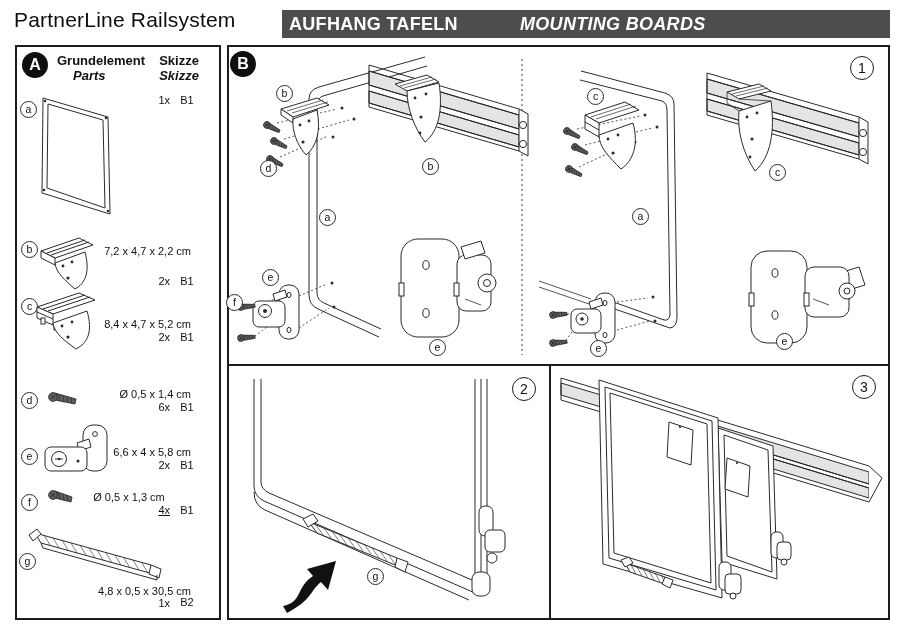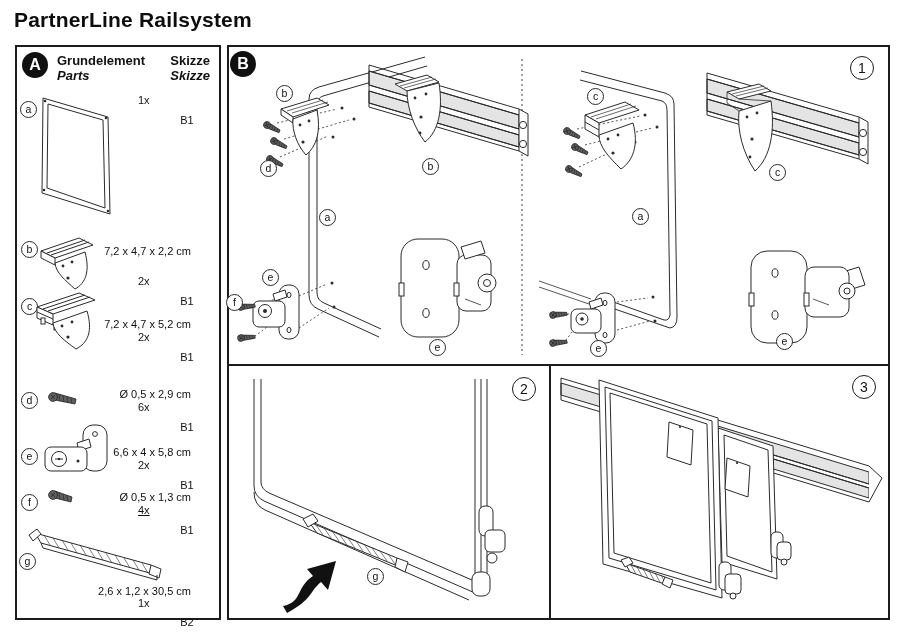--- a/index.html
+++ b/index.html
@@ -3,21 +3,21 @@
 <meta charset="utf-8">
 <style>
   * { margin:0; padding:0; box-sizing:border-box; }
   html,body { background:#fff; }
   .page {
     position:relative; width:900px; height:636px; background:#fff;
     font-family:"Liberation Sans", sans-serif; color:#111; overflow:hidden;
   }
   
   .product-title {
-    position:absolute; left:14px; top:8px; font-size:21px; font-weight:bold;
+    position:absolute; left:14px; top:8px; font-size:21px; font-weight:normal;
     letter-spacing:0.2px; color:#0d0d0d; white-space:nowrap;
   }
   .banner {
     position:absolute; left:282px; top:10px; width:608px; height:28px;
     background:#4d4d4d; color:#fff; display:flex; align-items:center;
   }
   .banner .de { position:absolute; left:7px; font-size:18px; font-weight:bold; letter-spacing:0.3px; white-space:nowrap; }
   .banner .en { position:absolute; left:238px; font-size:18px; font-weight:bold; font-style:italic; letter-spacing:0.3px; white-space:nowrap; }
   
   .box { position:absolute; border:2px solid #1c1c1c; background:#fff; }
@@ -36,38 +36,42 @@
     background:#fff; color:#111; font-size:14px; display:flex; align-items:center; justify-content:center;
   }
   .callout {
     position:absolute; width:17px; height:17px; border-radius:50%; border:1.1px solid #2a2a2a;
     background:#fff; font-size:10.5px; color:#111; display:flex; align-items:center; justify-content:center;
     line-height:1;
   }
   
   .hd { position:absolute; font-size:13px; font-weight:bold; white-space:nowrap; }
   .hd.it { font-style:italic; }
-  .hd.r { width:62px; text-align:right; }
+  .hd.r { width:62px; text-align:center; }
   .dims { position:absolute; left:50px; width:124px; text-align:right; font-size:11px; white-space:nowrap; }
-  .qty  { position:absolute; left:121px; width:32px; text-align:left; font-size:11px; }
-  .ref  { position:absolute; left:157px; width:26px; text-align:center; font-size:11px;margin-top:20px; }
+  .qty  { position:absolute; left:121px; width:32px; text-align:right; font-size:11px; }
+  .ref  { position:absolute; left:157px; width:26px; text-align:center; font-size:11px; }
   .part-ill { position:absolute; }
   svg { display:block; }
 </style>
 </head>
 <body>
 
 <div class="page">
 
   <div class="product-title">PartnerLine Railsystem</div>
+  <div class="banner">
+    <span class="de">AUFHANG TAFELN</span>
+    <span class="en">MOUNTING BOARDS</span>
+  </div>
 
   <div class="box" id="box-a">
     <div class="badge-dark" style="left:5px; top:5px;">A</div>
     <div class="hd" style="left:40px; top:6px;">Grundelement</div>
-    <div class="hd it" style="left:40px; top:21px;">Parts</div>
+    <div class="hd it" style="left:56px; top:21px;">Parts</div>
     <div class="hd r" style="left:131px; top:6px;">Skizze</div>
     <div class="hd r it" style="left:131px; top:21px;">Skizze</div>
 
     <div class="callout" style="left:3px; top:54px;">a</div>
     <svg class="part-ill" style="left:20px; top:46px;" width="100" height="128" viewBox="0 0 100 128">
       <g stroke="#2b2b2b" stroke-width="1" fill="none">
         <polygon points="6,5 71,24 73,121 5,100" fill="#fff"></polygon>
         <polygon points="11,11 66,27 68,115 10,95" fill="#fff"></polygon>
         <g fill="#2b2b2b" stroke="none">
           <circle cx="8" cy="8" r="1.3"></circle>
@@ -108,34 +112,34 @@
         <rect x="10" y="33" width="4" height="6" fill="#fff"></rect>
         <rect x="23" y="39" width="4" height="6" fill="#fff"></rect>
         <path d="M22,38 L56,26 C62,46 57,58 45,64 C34,56 23,48 22,38 Z" fill="#fff"></path>
         <g fill="#2b2b2b" stroke="none">
           <circle cx="31" cy="41" r="1.4"></circle>
             <circle cx="41" cy="37" r="1.4"></circle>
             <circle cx="37" cy="52" r="1.6"></circle>
         </g>
       </g>
     </svg>
-    <div class="dims" style="top:271px;">7,2 x 4,7 x 5,2 cm</div>
+    <div class="dims" style="top:271px;">8,4 x 4,7 x 5,2 cm</div>
     <div class="qty" style="top:284px;">2x</div>
     <div class="ref" style="top:284px;">B1</div>
 
     <div class="callout" style="left:4px; top:345px;">d</div>
     <svg class="part-ill" style="left:30px; top:342px;" width="34" height="22" viewBox="0 0 34 22">
       <g stroke="#222" stroke-width="0.8">
         <path d="M8,4 L29,10 L28,15 L8,11 Z" fill="#5f5f5f"></path>
         <circle cx="6" cy="8" r="4.4" fill="#5f5f5f"></circle>
         <path d="M4,6 L8,10 M8,6 L4,10" stroke-width="0.7"></path>
         <path d="M12,5.5 L13,12.5 M16,6.6 L17,13.3 M20,7.7 L21,14 M24,8.8 L24.7,14.6" stroke-width="0.6"></path>
       </g>
     </svg>
-    <div class="dims" style="top:341px;">Ø 0,5 x 2,9 cm</div>
+    <div class="dims" style="top:341px;">Ø 0,5 x 1,4 cm</div>
     <div class="qty" style="top:354px;">6x</div>
     <div class="ref" style="top:354px;">B1</div>
 
     <div class="callout" style="left:4px; top:401px;">e</div>
     <svg class="part-ill" style="left:20px; top:374px;" width="80" height="60" viewBox="0 0 80 60">
       <g stroke="#2b2b2b" stroke-width="1" fill="none">
         <rect x="46" y="4" width="24" height="46" rx="10" fill="#fff"></rect>
         <circle cx="58" cy="13" r="2.4"></circle>
         <polygon points="40,22 52,18 54,26 42,30" fill="#fff"></polygon>
         <rect x="8" y="26" width="42" height="24" rx="6" fill="#fff"></rect>
@@ -151,35 +155,35 @@
 
     <div class="callout" style="left:4px; top:447px;">f</div>
     <svg class="part-ill" style="left:30px; top:440px;" width="30" height="22" viewBox="0 0 30 22">
       <g stroke="#222" stroke-width="0.8">
         <path d="M8,4 L25,10 L24,15 L8,11 Z" fill="#5f5f5f"></path>
         <circle cx="6" cy="8" r="4.4" fill="#5f5f5f"></circle>
         <path d="M4,6 L8,10 M8,6 L4,10" stroke-width="0.7"></path>
         <path d="M12,5.6 L13,12.6 M16,6.8 L17,13.4 M20,8 L20.7,14" stroke-width="0.6"></path>
       </g>
     </svg>
-    <div class="dims" style="top:444px;">Ø 0,5 x 1,3 cm</div>
+    <div class="dims" style="top:444px;text-align:center;">Ø 0,5 x 1,3 cm</div>
     <div class="qty" style="top:457px;text-decoration:underline;">4x</div>
     <div class="ref" style="top:457px;">B1</div>
 
     <div class="callout" style="left:2px; top:506px;">g</div>
     <svg class="part-ill" style="left:10px; top:478px;" width="150" height="60" viewBox="0 0 150 60">
       <g stroke="#2b2b2b" stroke-width="1" fill="none">
         <polygon points="8,8 124,40 130,50 14,18" fill="#fff"></polygon>
         <path d="M17,10 l6,10 M26,13 l6,10 M35,15 l6,10 M44,18 l6,10 M53,20 l6,10 M62,23 l6,10 M70,25 l6,10 M79,28 l6,10 M88,30 l6,10 M97,33 l6,10 M106,35 l6,10 M115,38 l6,10" stroke-width="0.6"></path>
         <polygon points="2,10 10,4 14,9 6,16" fill="#fff"></polygon>
         <polygon points="124,40 134,44 132,53 122,49" fill="#fff"></polygon>
         <path d="M14,18 L16,23 L130,55 L130,50"></path>
       </g>
     </svg>
-    <div class="dims" style="top:538px;">2,6 x 1,2 x 30,5 cm</div>
+    <div class="dims" style="top:538px;">4,8 x 0,5 x 30,5 cm</div>
     <div class="qty" style="top:550px;">1x</div>
     <div class="ref" style="top:549px;">B2</div>
   </div>
 
   <div class="box" id="box-b">
 
     <div id="panel-1">
       <svg width="659" height="317" viewBox="0 0 659 317">
         <defs>
           <g id="p1scr">

